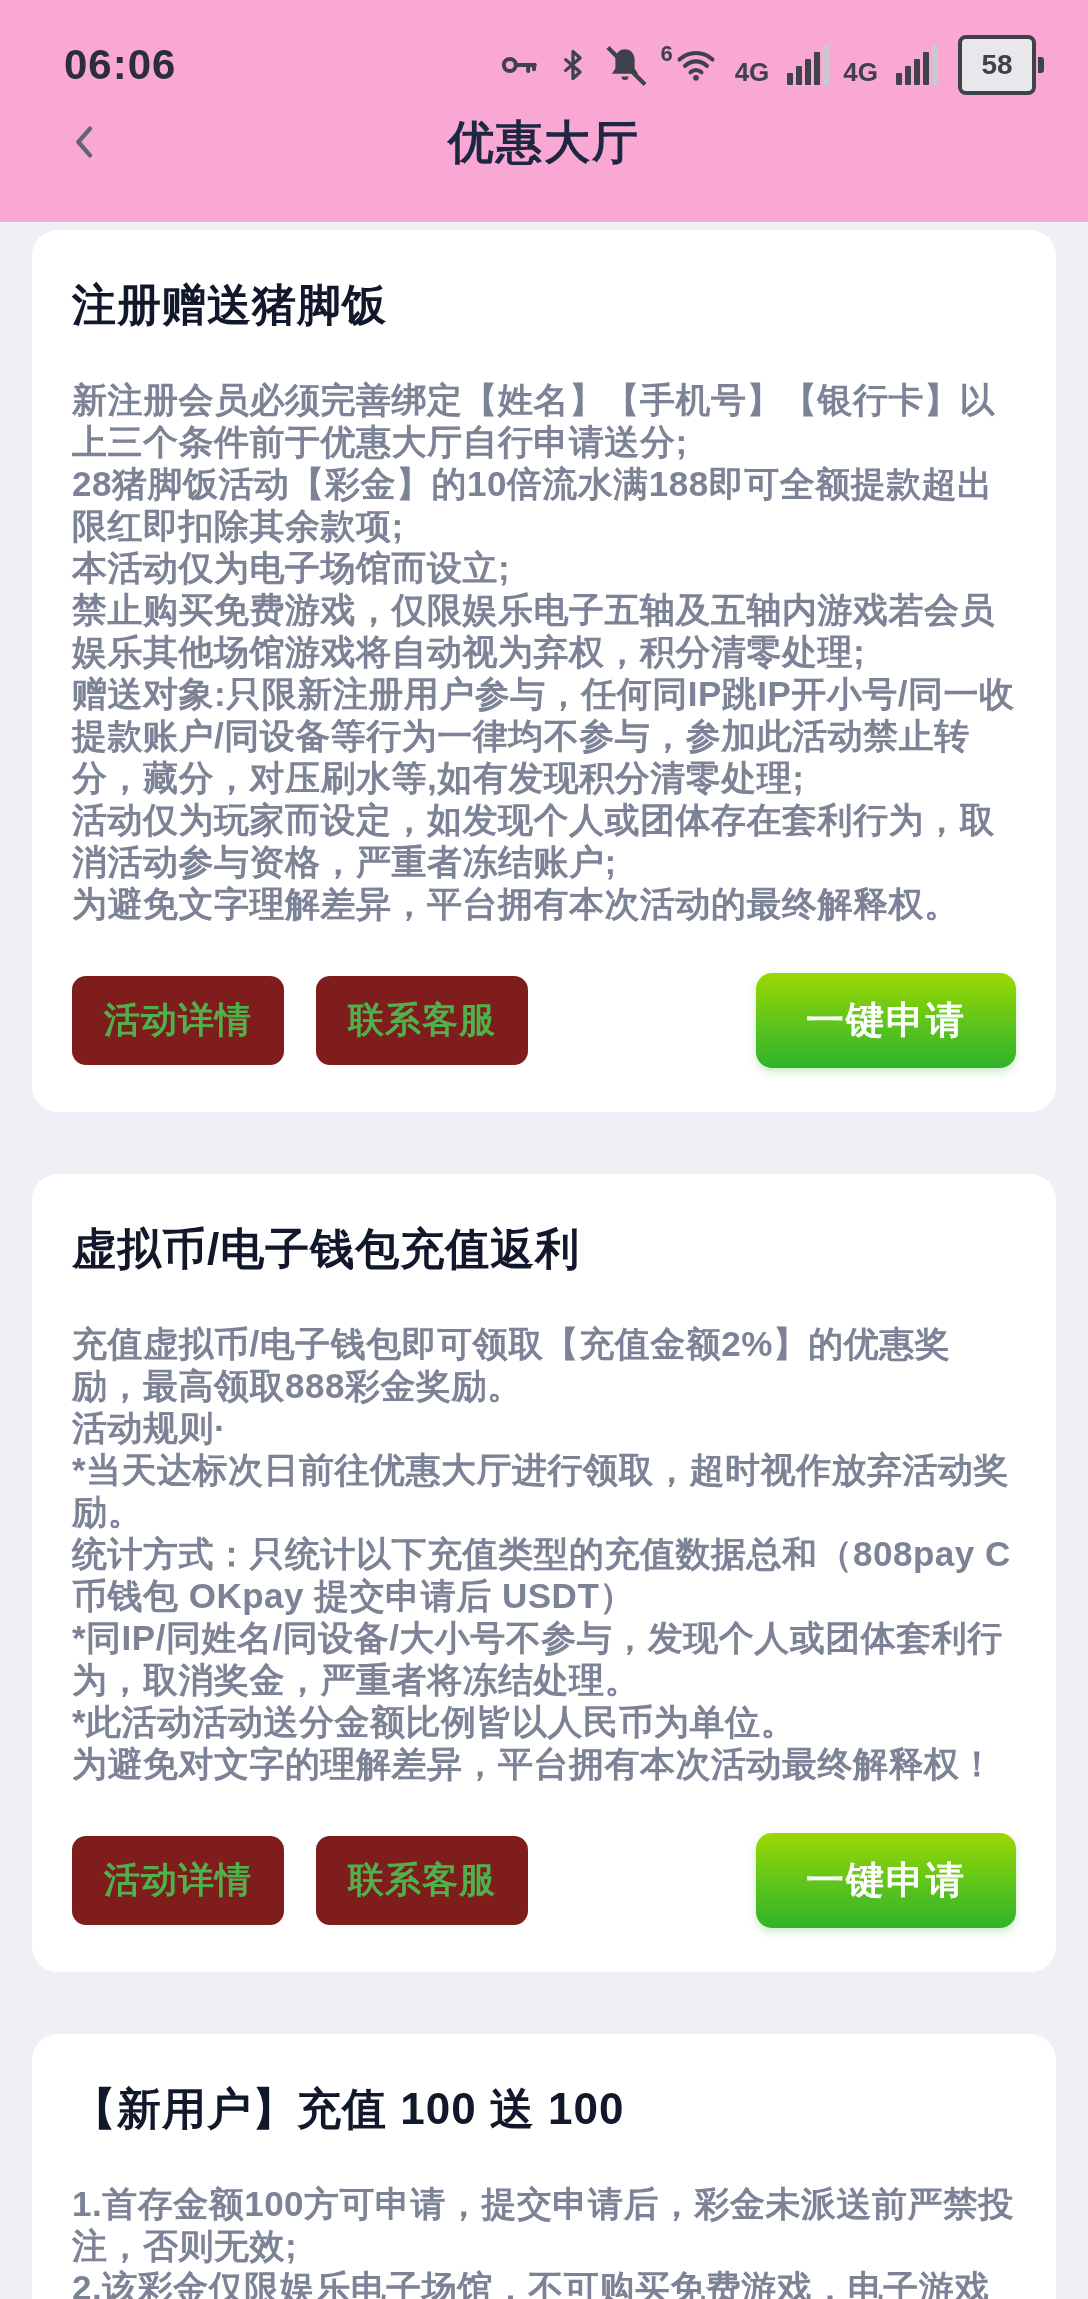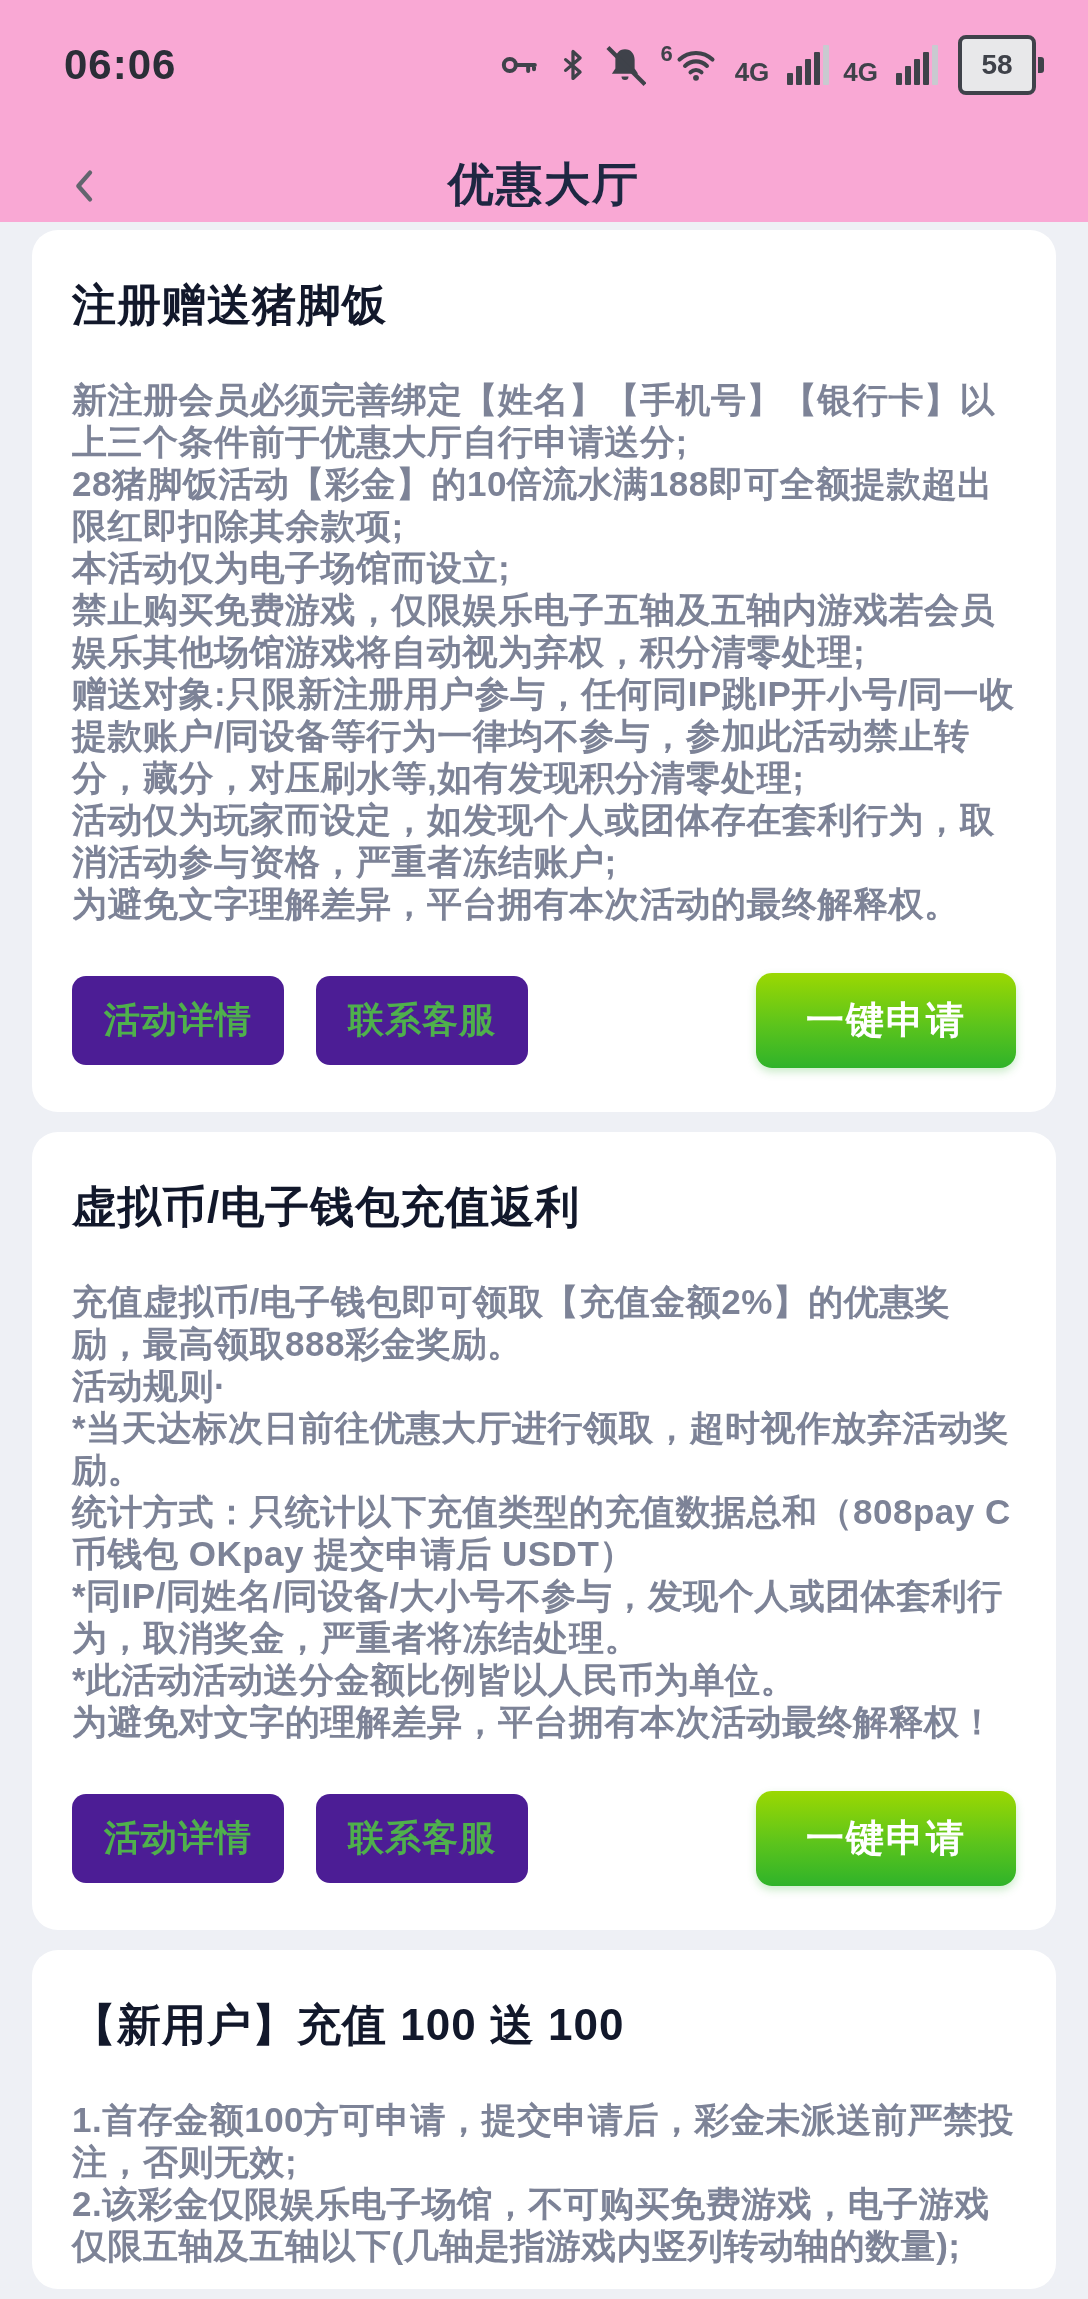--- a/index.html
+++ b/index.html
@@ -29,50 +29,50 @@
     display:flex; align-items:center; margin-left:6px;
   }
   .battery-body {
     width:78px; height:60px; border:4px solid #3f424a; border-radius:8px;
     display:flex; align-items:center; justify-content:center;
     font-size:28px; font-weight:700; color:#3f424a; background:#e8e8ea;
   }
   .battery-tip { width:6px; height:16px; background:#3f424a; border-radius:0 3px 3px 0; margin-left:2px; }
   
   .nav {
-    height:104px; display:flex; align-items:flex-end; position:relative;
+    height:104px; display:flex; align-items:flex-start; position:relative;
     padding:0 55px;
   }
   .back-btn {
     width:60px; height:60px; display:flex; align-items:center; justify-content:center;
     background:none; border:none; cursor:pointer;
   }
   .nav-title {
     position:absolute; left:0; right:0; text-align:center;
     font-size:46px; font-weight:700; color:#1e2742; letter-spacing:2px;
     pointer-events:none;
   }
   
   .content { padding:8px 32px 0 32px; }
   .card {
     background:#ffffff; border-radius:26px;
-    padding:46px 40px 44px 40px; margin-bottom:20px;
+    padding:46px 40px 44px 40px; margin-bottom:62px;
   }
   .card-title {
     font-size:44px; font-weight:800; color:#12182b; letter-spacing:1px;
     margin-bottom:44px;
   }
   .card-body p {
     font-size:35px; line-height:42px; font-weight:600;
     color:#7d8397; letter-spacing:0.5px;
     word-break:break-all;
   }
   .btn-row { display:flex; align-items:center; margin-top:48px; gap:32px; }
   .chip-btn {
-    background:#4c1d95; border:none; border-radius:14px; cursor:pointer;
+    background:#7f1d1d; border:none; border-radius:14px; cursor:pointer;
     padding:20px 32px; font-size:36px; font-weight:700; color:#4fb04c;
     font-family:inherit; letter-spacing:1px;
   }
   .apply-btn {
     margin-left:auto; border:none; cursor:pointer;
     background:linear-gradient(180deg,#9bd802 0%,#5cc41c 55%,#2fb32a 100%);
     border-radius:16px; padding:22px 50px;
     font-size:38px; font-weight:700; color:#ffffff; font-family:inherit;
     letter-spacing:2px; box-shadow:0 4px 8px rgba(47,179,42,0.25);
   }

